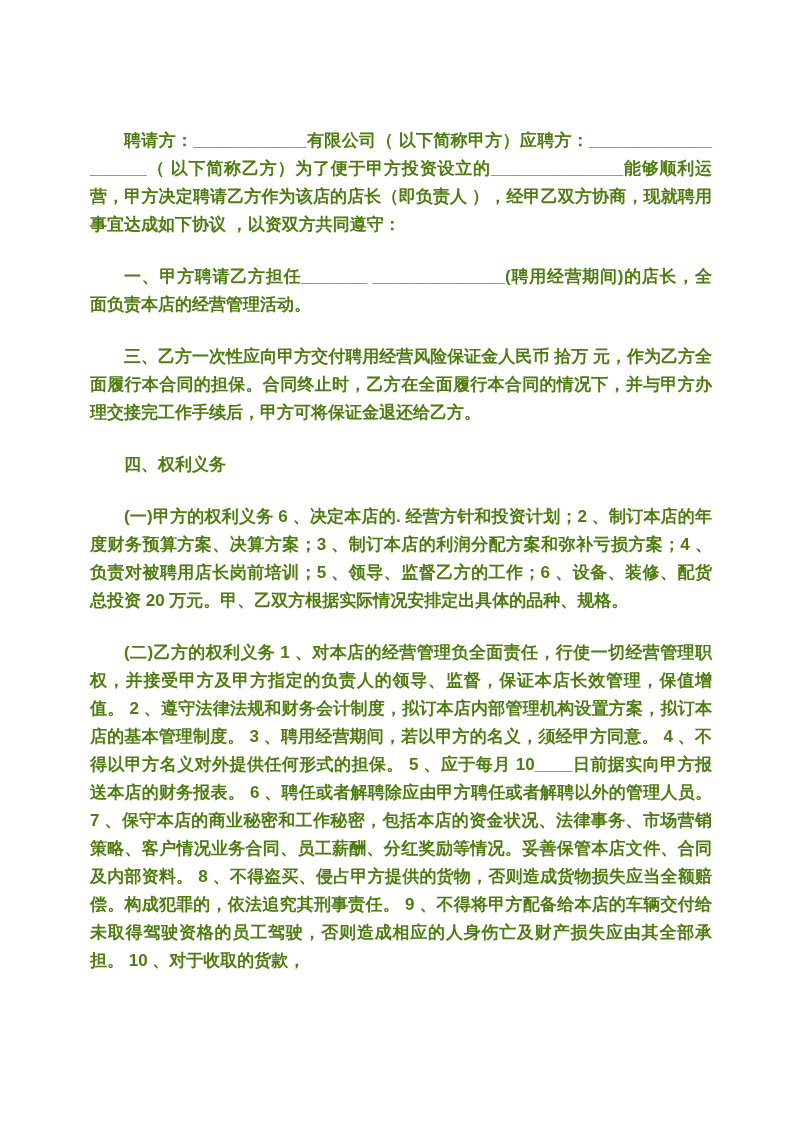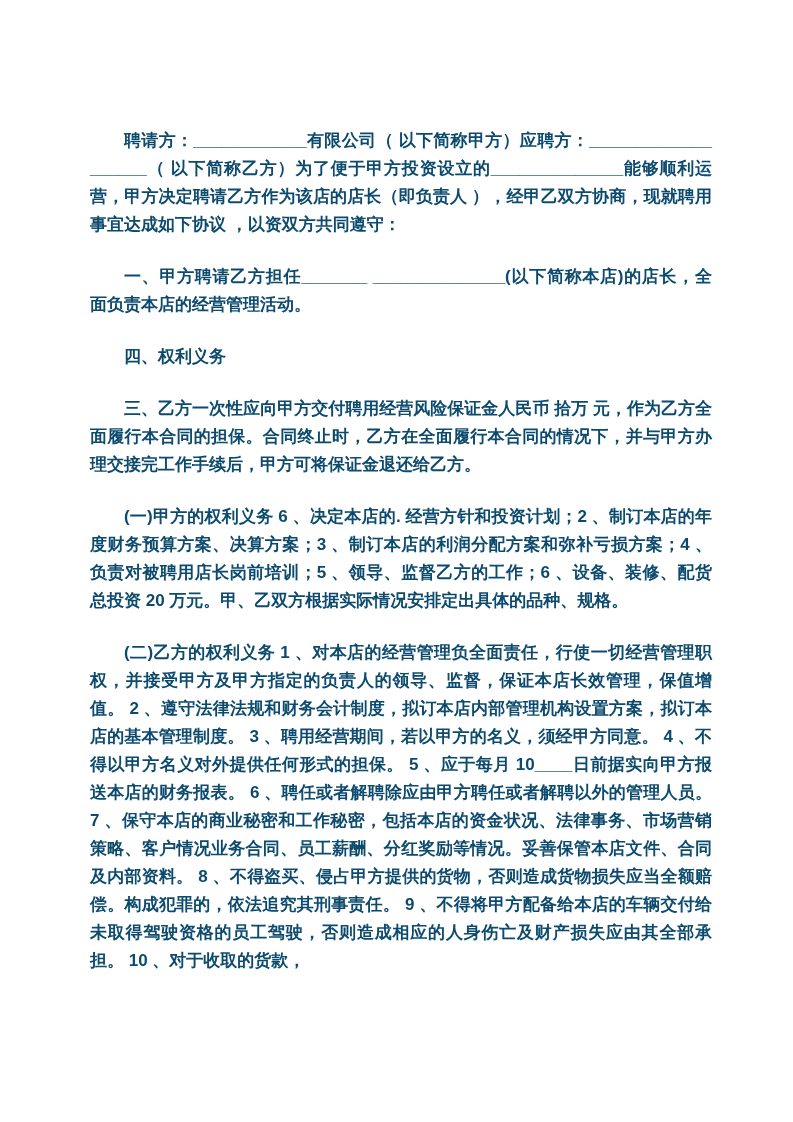--- a/index.html
+++ b/index.html
@@ -33,21 +33,21 @@
     padding: 0;
   }
   .content p.para:last-child {
     margin-bottom: 3px;
   }
 </style>
 </head>
 <body>
 
 <div class="page" style="background: rgb(255, 255, 255);">
-  <div class="content" style="color: #0c4a6e;">
+  <div class="content" style="color: #4d7c0f;">
       <p class="para">聘请方：____________有限公司（ 以下简称甲方）应聘方：___________________（ 以下简称乙方）为了便于甲方投资设立的______________能够顺利运营，甲方决定聘请乙方作为该店的店长（即负责人 ），经甲乙双方协商，现就聘用事宜达成如下协议 ，以资双方共同遵守：</p>
-      <p class="para">一、甲方聘请乙方担任_______ ______________(以下简称本店)的店长，全面负责本店的经营管理活动。</p>
+      <p class="para">一、甲方聘请乙方担任_______ ______________(聘用经营期间)的店长，全面负责本店的经营管理活动。</p>
+      <p class="para">三、乙方一次性应向甲方交付聘用经营风险保证金人民币 拾万 元，作为乙方全面履行本合同的担保。合同终止时，乙方在全面履行本合同的情况下，并与甲方办理交接完工作手续后，甲方可将保证金退还给乙方。</p>
       <p class="para">四、权利义务</p>
-      <p class="para">三、乙方一次性应向甲方交付聘用经营风险保证金人民币 拾万 元，作为乙方全面履行本合同的担保。合同终止时，乙方在全面履行本合同的情况下，并与甲方办理交接完工作手续后，甲方可将保证金退还给乙方。</p>
       <p class="para">(一)甲方的权利义务 6 、决定本店的. 经营方针和投资计划；2 、制订本店的年度财务预算方案、决算方案；3 、制订本店的利润分配方案和弥补亏损方案；4 、负责对被聘用店长岗前培训；5 、领导、监督乙方的工作；6 、设备、装修、配货总投资 20 万元。甲、乙双方根据实际情况安排定出具体的品种、规格。</p>
       <p class="para">(二)乙方的权利义务 1 、对本店的经营管理负全面责任，行使一切经营管理职权，并接受甲方及甲方指定的负责人的领导、监督，保证本店长效管理，保值增值。 2 、遵守法律法规和财务会计制度，拟订本店内部管理机构设置方案，拟订本店的基本管理制度。 3 、聘用经营期间，若以甲方的名义，须经甲方同意。 4 、不得以甲方名义对外提供任何形式的担保。 5 、应于每月 10____日前据实向甲方报送本店的财务报表。 6 、聘任或者解聘除应由甲方聘任或者解聘以外的管理人员。 7 、保守本店的商业秘密和工作秘密，包括本店的资金状况、法律事务、市场营销策略、客户情况业务合同、员工薪酬、分红奖励等情况。妥善保管本店文件、合同及内部资料。 8 、不得盗买、侵占甲方提供的货物，否则造成货物损失应当全额赔偿。构成犯罪的，依法追究其刑事责任。 9 、不得将甲方配备给本店的车辆交付给未取得驾驶资格的员工驾驶，否则造成相应的人身伤亡及财产损失应由其全部承担。 10 、对于收取的货款，</p>
     </div>
 </div>
 
 </body></html>

